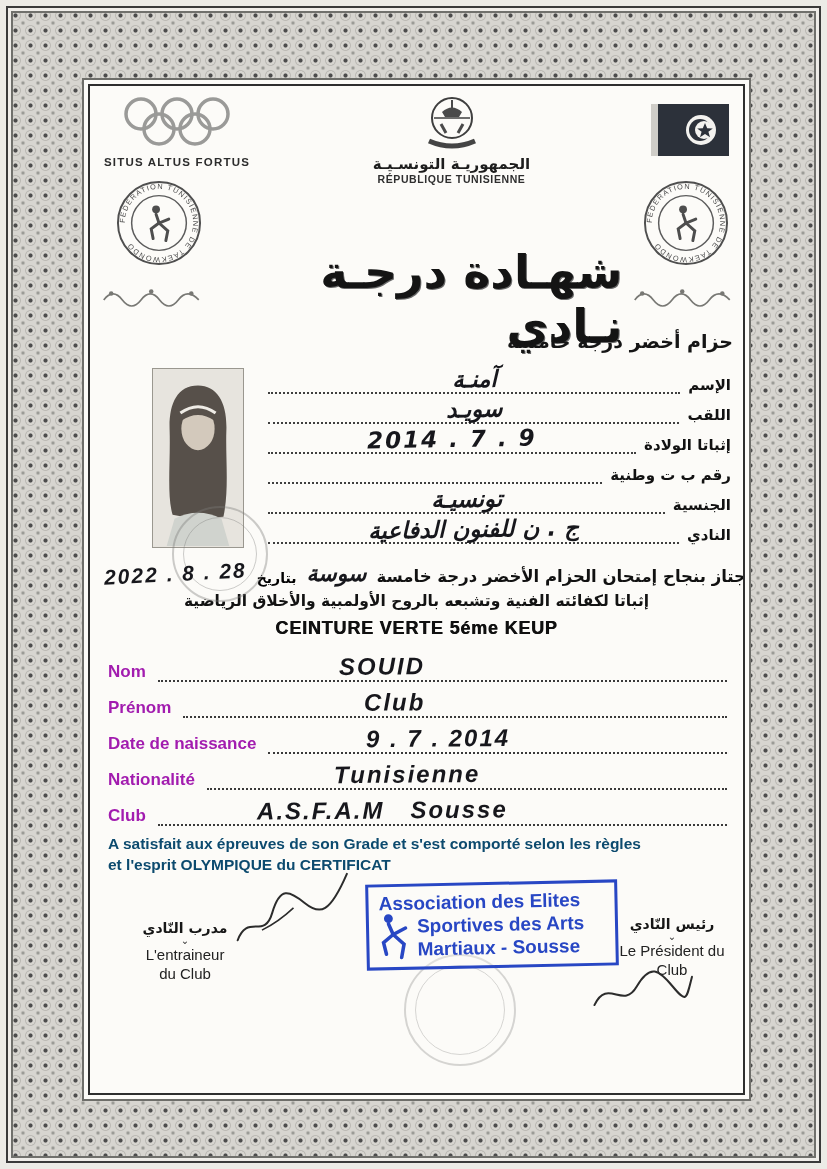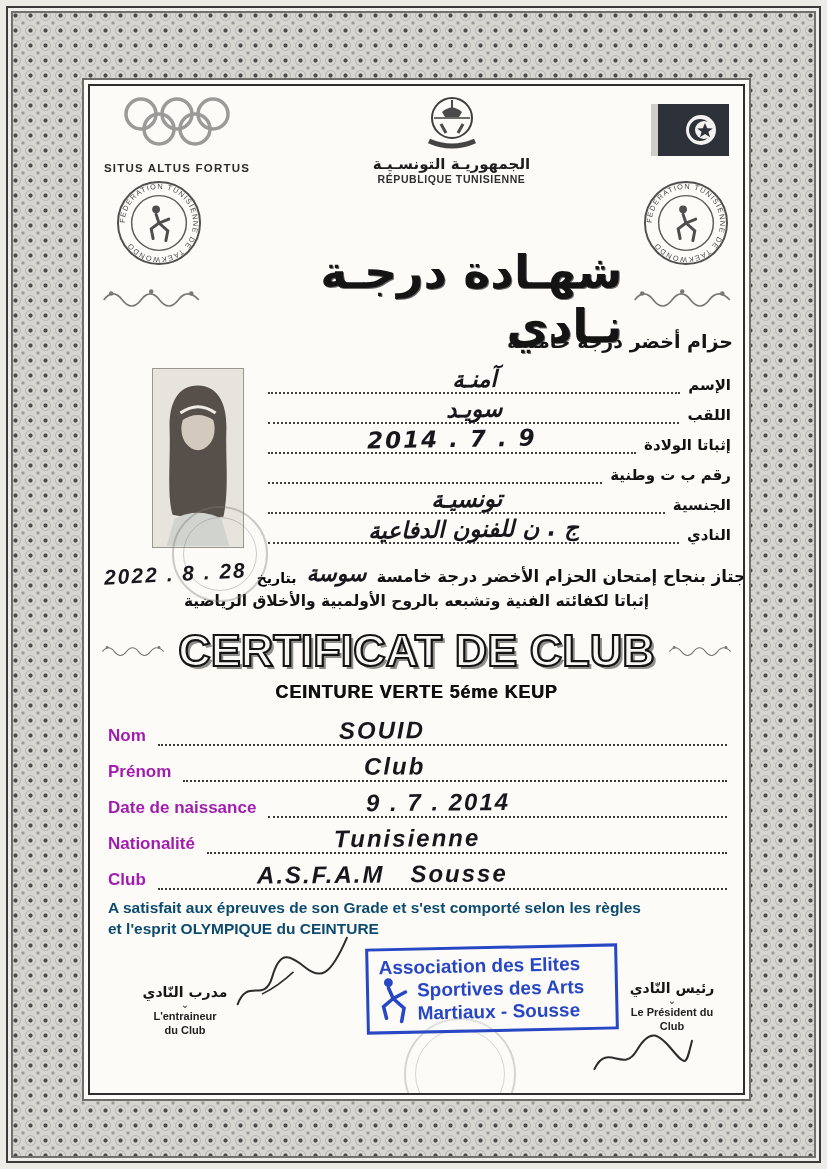--- a/index.html
+++ b/index.html
@@ -26,21 +26,21 @@
     box-shadow: 0 0 0 4px #fcfbf8, 0 0 0 6px #6d6d69;
     padding:6px 10px; overflow:hidden;
   }
 
   .ar { font-family:"DejaVu Sans",sans-serif; direction:rtl; }
   .hw { font-style:italic; color:#17171c; }
 
   
   .header-row { display:flex; justify-content:space-between; align-items:flex-start; height:88px; padding:2px 2px 0; }
   .rings-block { width:150px; text-align:center; }
-  .motto { font-size:11.5px; font-weight:bold; letter-spacing:1.2px; color:#2c2c2c; margin-top:8px; }
+  .motto { font-size:11.5px; font-weight:bold; letter-spacing:1.2px; color:#2c2c2c; margin-top:2px; }
   .crest-block { text-align:center; margin-top:0; }
   .republic-ar { font-size:15px; font-weight:bold; color:#1d1d1d; margin-top:1px; }
   .republic-fr { font-size:10.5px; font-weight:bold; letter-spacing:.6px; color:#2e2e2e; }
   .flag-block { width:80px; padding-top:10px; }
 
   
   .federation-row { position:relative; height:88px; }
   .emblem { position:absolute; top:0; }
   .emblem.left { left:16px; }
   .emblem.right { right:4px; }
@@ -102,21 +102,21 @@
     padding:5px 6px 5px 10px; transform:rotate(-1.2deg);
     background:rgba(252,251,248,.3);
   }
   .blue-stamp .sline { font-size:19px; font-weight:bold; line-height:1.22; white-space:nowrap; }
   .blue-stamp .indent { padding-left:38px; }
   .kicker { position:absolute; left:8px; top:24px; }
   .sig-block { position:absolute; text-align:center; }
   .sig-left { left:30px; top:40px; width:110px; }
   .sig-right { right:6px; top:36px; width:110px;margin-left:28px; }
   .sig-ar { font-family:"DejaVu Sans",sans-serif; direction:rtl; font-size:14px; font-weight:bold; color:#161616; }
-  .sig-fr { font-size:11px; color:#222; line-height:1.3;font-weight:bold; }
+  .sig-fr { font-size:15px; color:#222; line-height:1.3; }
   .sig-tick { font-size:10px; color:#333; line-height:.9; }
   .scribble { position:absolute; }
   .scr-left { left:128px; top:2px; transform:rotate(-14deg); }
   .scr-right { right:36px; top:84px; transform:rotate(-6deg); }
 </style>
 </head>
 <body>
 
 <div class="page">
   <div class="ornate-band"></div>
@@ -274,37 +274,20 @@
 
     <div class="date-row">
       <div class="round-stamp stamp-a"></div>
       <span class="hw hw-date">2022 . 8 . 28</span>
       <span class="date-label">بتاريخ</span>
       <span class="hw hw-city">سوسة</span>
       <span class="ar-statement1">قد إجتاز بنجاح إمتحان الحزام الأخضر درجة خامسة</span>
     </div>
     <div class="ar-statement2">إثباتا لكفائته الفنية وتشبعه بالروح الأولمبية والأخلاق الرياضية</div>
 
-    <div class="cert-title-row">
-      <svg width="96" height="24" viewBox="0 0 110 26">
-        <g fill="none" stroke="#787874" stroke-width="1.8">
-          <path d="M4 14 q10 -13 20 0 t20 0 t20 0 t20 0 t22 0"></path>
-          <circle cx="12" cy="7" r="2.4" fill="#787874" stroke="none"></circle>
-          <circle cx="98" cy="7" r="2.4" fill="#787874" stroke="none"></circle>
-        </g>
-      </svg>
-      <div class="cert-title">CERTIFICAT DE CLUB</div>
-      <svg width="96" height="24" viewBox="0 0 110 26">
-        <g fill="none" stroke="#787874" stroke-width="1.8">
-          <path d="M4 14 q10 -13 20 0 t20 0 t20 0 t20 0 t22 0"></path>
-          <circle cx="12" cy="7" r="2.4" fill="#787874" stroke="none"></circle>
-          <circle cx="98" cy="7" r="2.4" fill="#787874" stroke="none"></circle>
-        </g>
-      </svg>
-    </div>
     <div class="cert-subtitle">CEINTURE VERTE 5éme KEUP</div>
 
     <div class="fr-form">
       <div class="fr-row">
         <span class="fr-label">Nom</span>
         <span class="fr-line">
             <span class="hw fr-hw">SOUID</span>
           </span>
       </div>
       <div class="fr-row">
@@ -328,21 +311,21 @@
       <div class="fr-row">
         <span class="fr-label">Club</span>
         <span class="fr-line">
             <span class="hw fr-hw">A.S.F.A.M   Sousse</span>
           </span>
       </div>
     </div>
 
     <div class="fr-statement">
       <div>A satisfait aux épreuves de son Grade et s'est comporté selon les règles</div>
-      <div>et l'esprit OLYMPIQUE du CEINTURE</div>
+      <div>et l'esprit OLYMPIQUE du CERTIFICAT</div>
     </div>
 
     <div class="bottom-row">
       <div class="round-stamp stamp-b"></div>
 
       <div class="blue-stamp">
         <svg class="kicker" width="32" height="54" viewBox="0 0 36 60">
           <g stroke="#2847c4" stroke-width="4" fill="none" stroke-linecap="round">
             <circle cx="13" cy="8" r="5" fill="#2847c4" stroke="none"></circle>
             <path d="M13 14 l5 12 l14 -7"></path>

